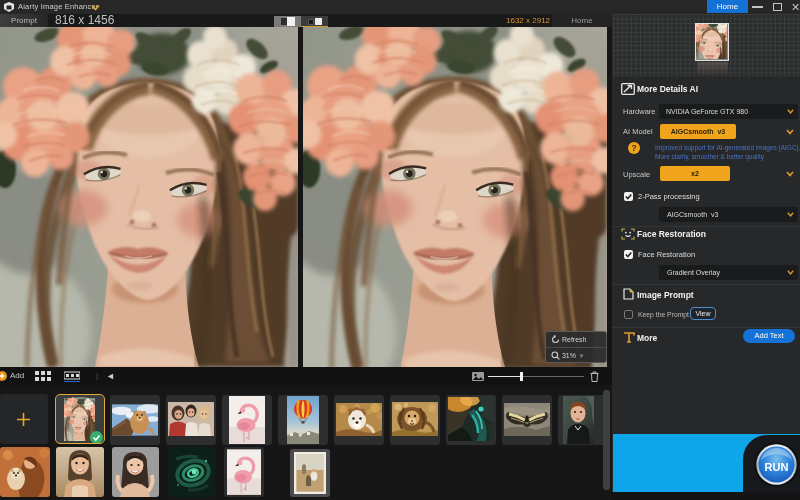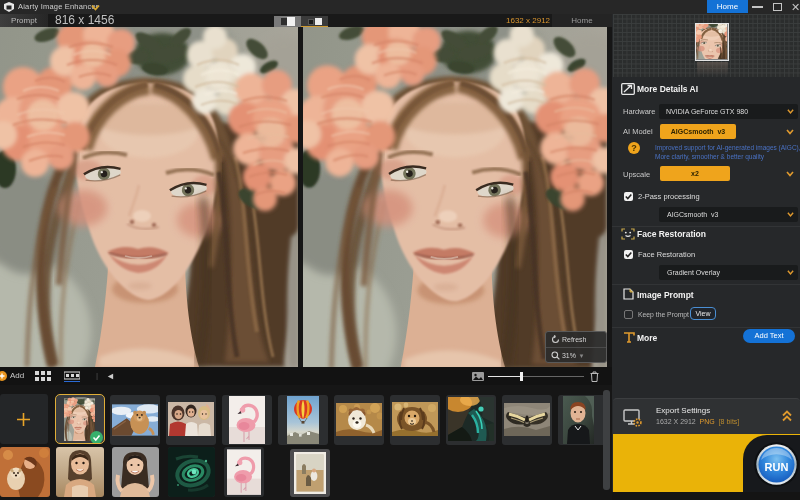--- a/index.html
+++ b/index.html
@@ -59,21 +59,21 @@
      color:#dddddd; font-size:7px; line-height:15px; }
   .drop .chev, .obtn-chev { position:absolute; right:4px; top:4px; width:7px; height:7px; color:#e09a2e; }
   .obtn { position:absolute; background:#efa41c; border-radius:2px; color:#2e2300; font-weight:bold;
      font-size:7px; text-align:center; }
   .cbx { position:absolute; width:9px; height:9px; background:#f2f2f2; border-radius:2px; }
   .cbx.off { background:#26282a; border:1px solid #777; }
   .cbx svg { position:absolute; left:0; top:0; }
   .sep { position:absolute; left:0px; width:188px; height:1px; background:#323436; }
 
   #export { left:1px; top:384px; width:187px; height:52px; background:#2f3133; border-top:1px solid #3c3e40; border-radius:4px 4px 0 0; }
-  #runarea { left:1px; top:420px; width:187px; height:66px; background:#eab308; }
+  #runarea { left:1px; top:420px; width:187px; height:66px; background:#0ea5e9; }
   #runblob { position:absolute; left:130px; top:1px; width:57px; height:57px; background:#17191c; border-radius:24px 0 0 0; }
   #panelbottom { left:0px; top:478px; width:188px; height:22px; background:#141414; }
 
 </style>
 </head>
 <body>
 <div id="app">
 
   <svg width="0" height="0" style="position:absolute">
     <defs>
@@ -716,33 +716,20 @@
     <div class="lbl" style="left:26px;top:297px;color:#bbbbbb;font-size:6.8px">Keep the Prompt</div>
     <div class="abs" style="left:78px;top:293px;width:26px;height:13px;border:1px solid #4a8fd4;border-radius:4px;background:#20242a;color:#e8e8e8;font-size:7px;text-align:center;line-height:12px">View</div>
     <div class="sep" style="top:313px"></div>
 
     <svg class="abs" style="left:11px;top:318px" width="12" height="11" viewBox="0 0 12 11">
       <path d="M1,1 H11 V3.5 M6,1 V10 M4,10 H8" stroke="#e09a2e" stroke-width="1.6" fill="none"></path>
     </svg>
     <div class="hdr" style="left:25px;top:319px">More</div>
     <div class="abs" style="left:131px;top:315px;width:52px;height:14px;background:#1472d6;border-radius:7px;color:#fff;font-size:7.5px;text-align:center;line-height:14px">Add Text</div>
 
-    <div id="export" class="abs">
-      <svg class="abs" style="left:10px;top:10px" width="20" height="19" viewBox="0 0 20 19">
-        <rect x="1" y="1" width="15" height="11" rx="1" fill="none" stroke="#c9c9c9" stroke-width="1.4"></rect>
-        <path d="M5,15 H12 M8.5,12 V15" stroke="#c9c9c9" stroke-width="1.4"></path>
-        <circle cx="14.5" cy="13.5" r="3.4" fill="#2f3133" stroke="#e09a2e" stroke-width="1.6" stroke-dasharray="1.6 1.2"></circle>
-        <circle cx="14.5" cy="13.5" r="1.2" fill="#e09a2e"></circle>
-      </svg>
-      <div class="abs" style="left:43px;top:7px;color:#e9e9e9;font-size:8px">Export Settings</div>
-      <div class="abs" style="left:43px;top:19px;color:#ababab;font-size:7px">1632 X 2912&nbsp; <span style="color:#e09a2e">PNG</span>&nbsp; <span style="color:#b98a2e">[8 bits]</span></div>
-      <svg class="abs" style="right:8px;top:11px" width="10" height="12" viewBox="0 0 10 12">
-        <path d="M1,5.5 L5,1.5 L9,5.5 M1,10.5 L5,6.5 L9,10.5" stroke="#e09a2e" stroke-width="1.8" fill="none"></path>
-      </svg>
-    </div>
 
     <div id="runarea" class="abs">
       <div id="runblob"></div>
       <svg class="abs" style="left:141px;top:8px" width="45" height="45" viewBox="0 0 45 45">
         <defs>
           <radialGradient id="rung" cx="0.5" cy="0.35" r="0.75">
             <stop offset="0" stop-color="#7cc0f0"></stop>
             <stop offset="0.45" stop-color="#3188dd"></stop>
             <stop offset="0.8" stop-color="#1b64c4"></stop>
             <stop offset="1" stop-color="#1355ae"></stop>

